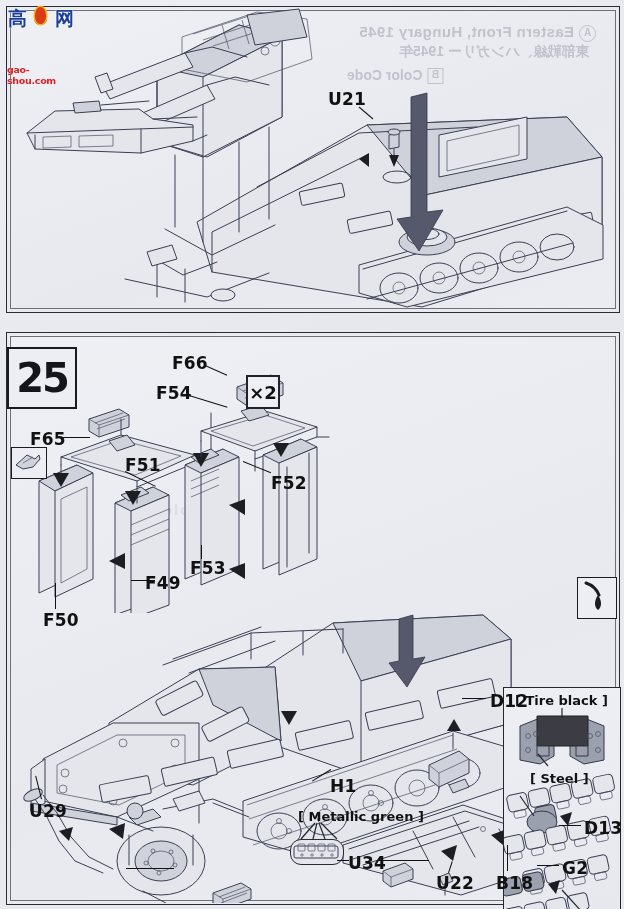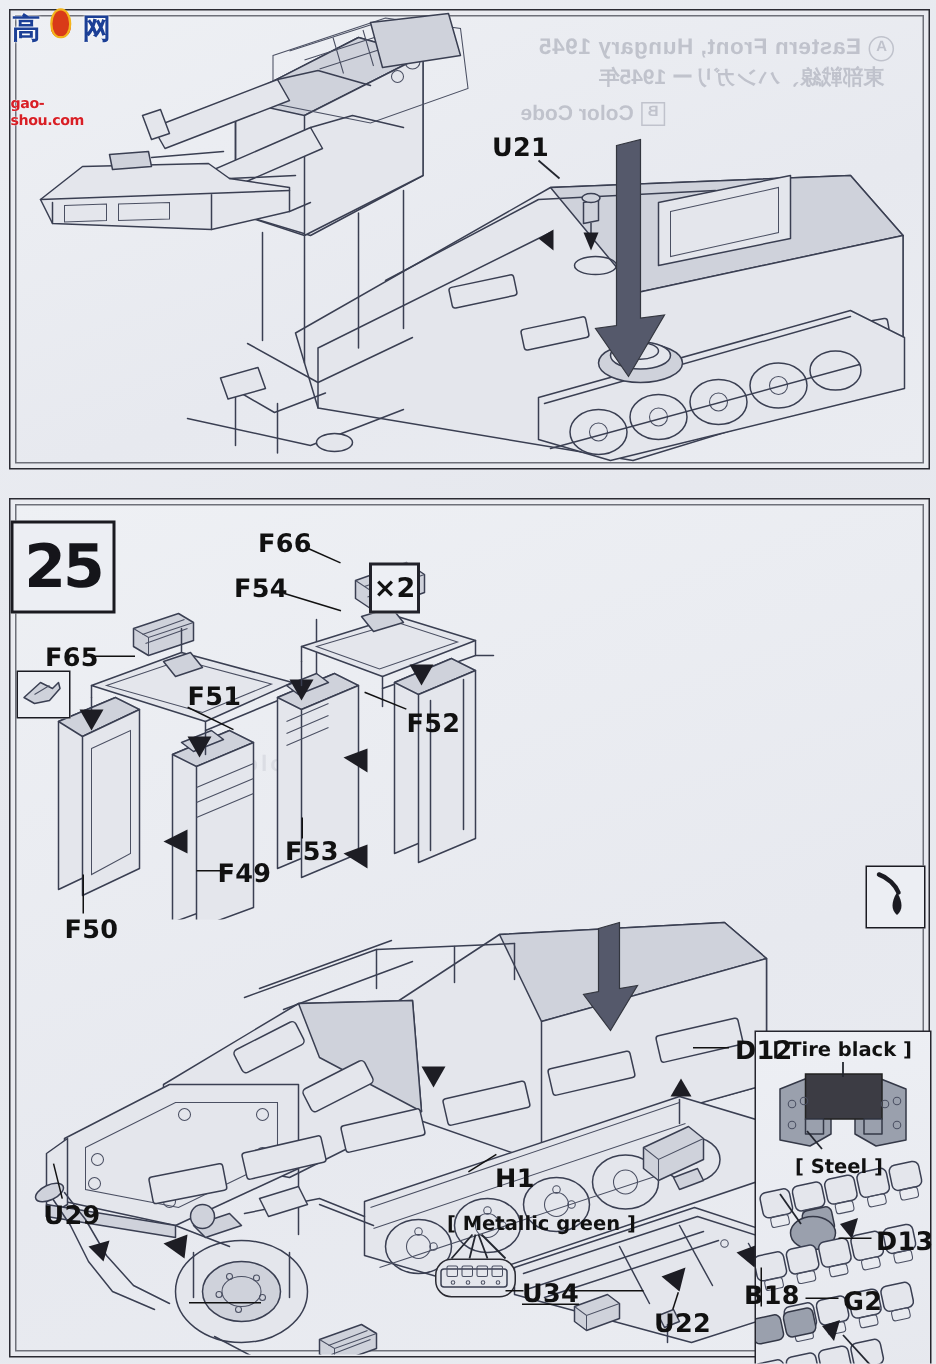--- a/index.html
+++ b/index.html
@@ -665,28 +665,28 @@
 
     <div class="lbl" style="left:323px;top:443px;">H1</div>
     <div class="leader h" style="left:302px;top:436px;width:22px;transform:rotate(-32deg);transform-origin:right center;"></div>
 
     <div class="lbl" style="left:22px;top:468px;">U29</div>
     <div class="leader v" style="left:34px;top:442px;height:24px;transform:rotate(-14deg);transform-origin:bottom center;"></div>
 
     <div class="lbl" style="left:87px;top:556px;margin-top:37px;">U28</div>
     <div class="leader h" style="left:119px;top:535px;width:48px;"></div>
 
-    <div class="lbl" style="left:341px;top:520px;text-decoration:underline;">U34</div>
+    <div class="lbl" style="left:341px;top:520px;">U34</div>
     <div class="leader h" style="left:330px;top:527px;width:12px;"></div>
     <div class="leader h" style="left:372px;top:527px;width:50px;"></div>
 
     <div class="lbl" style="left:429px;top:540px;">U22</div>
     <div class="leader v" style="left:441px;top:528px;height:12px;transform:rotate(18deg);transform-origin:bottom center;"></div>
 
-    <div class="lbl" style="left:489px;top:521px;">B18</div>
+    <div class="lbl" style="left:489px;top:540px;">B18</div>
     <div class="leader v" style="left:500px;top:512px;height:26px;"></div>
 
     <div class="lbl" style="left:577px;top:485px;">D13</div>
     <div class="leader h" style="left:552px;top:492px;width:22px;"></div>
 
     <div class="lbl" style="left:555px;top:525px;">G2</div>
     <div class="leader h" style="left:530px;top:532px;width:22px;"></div>
   </div>
 
   <div id="watermark">

